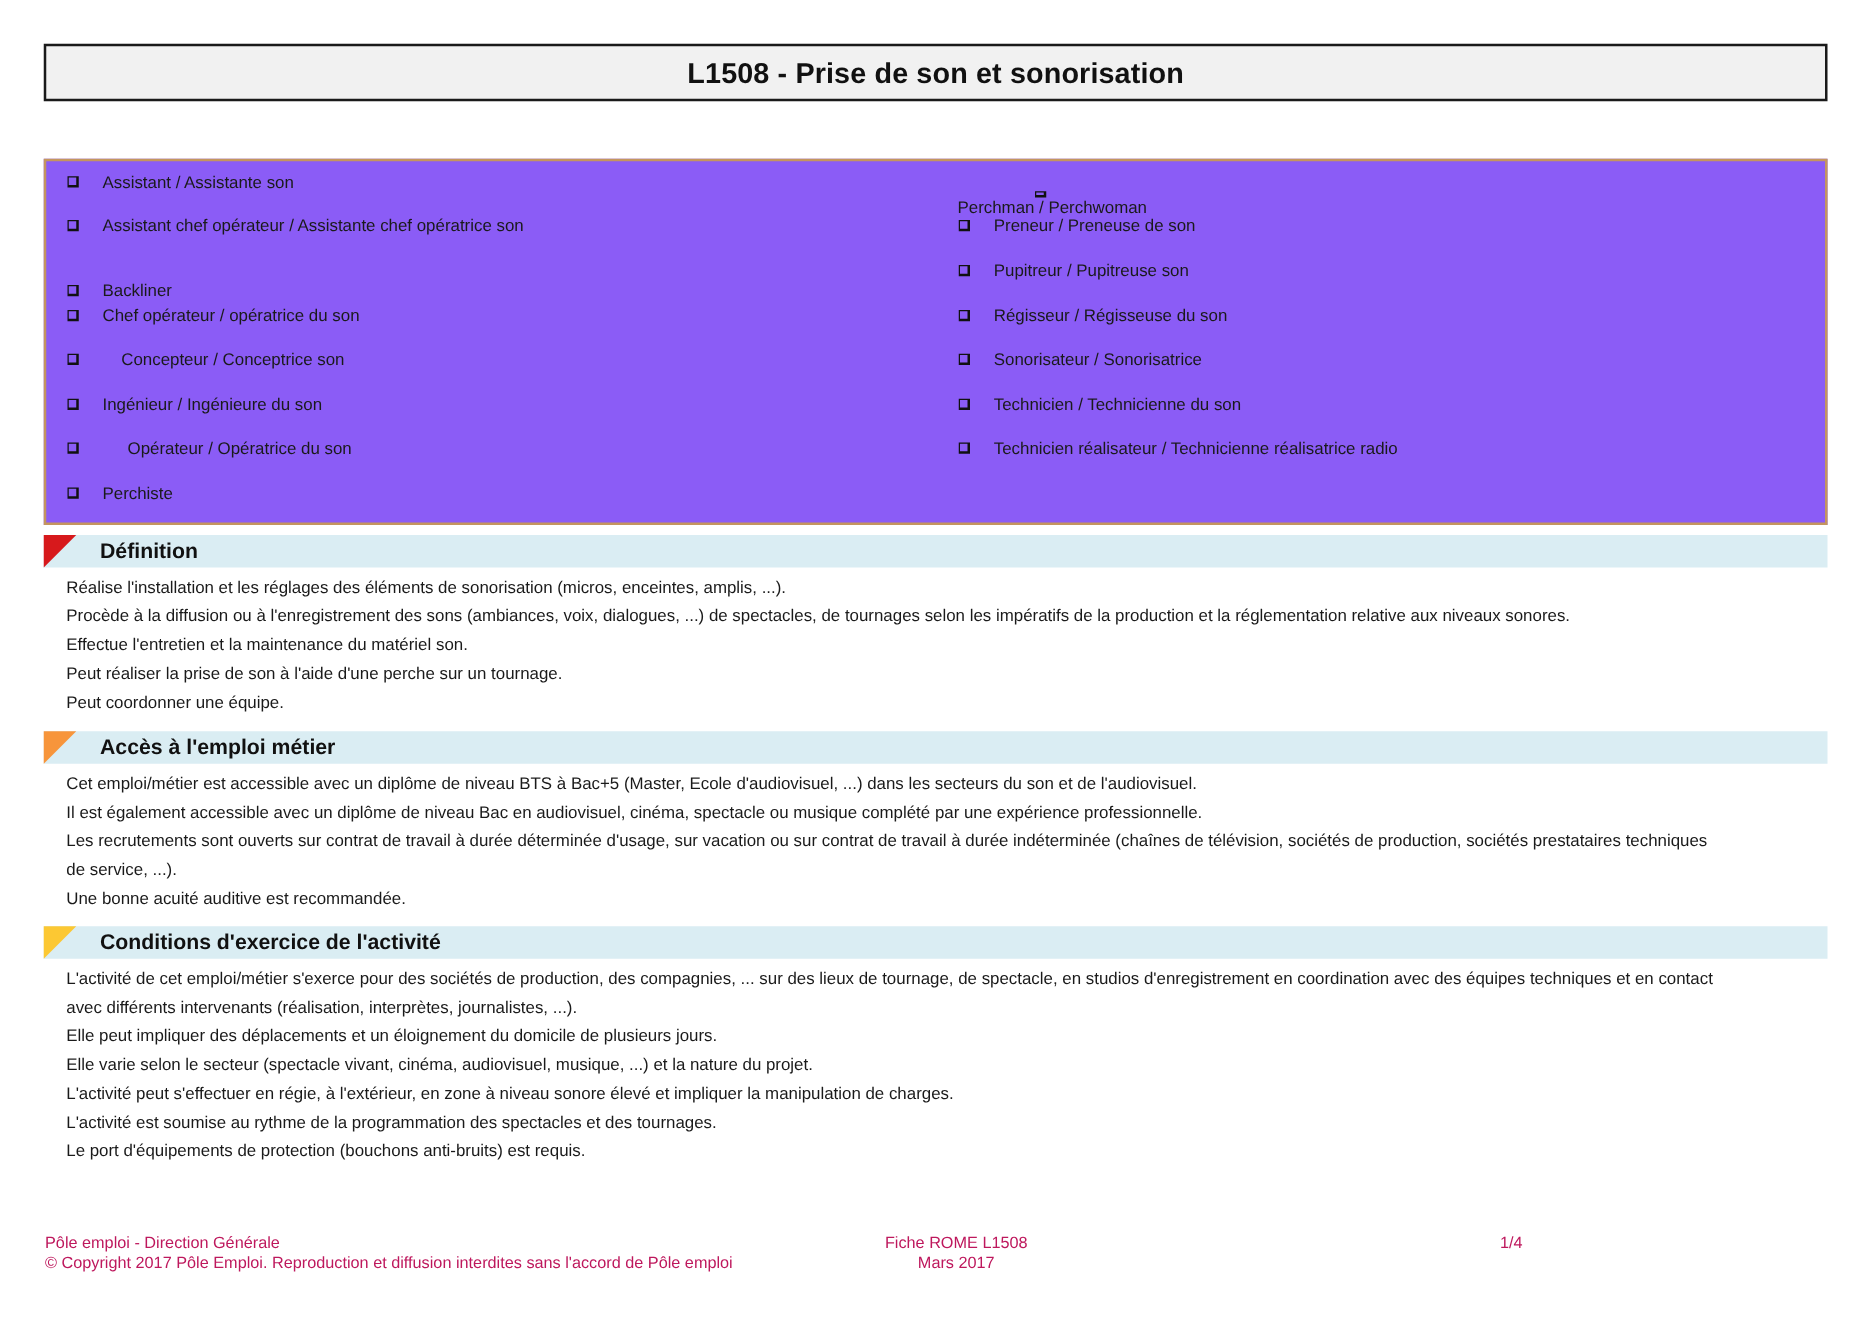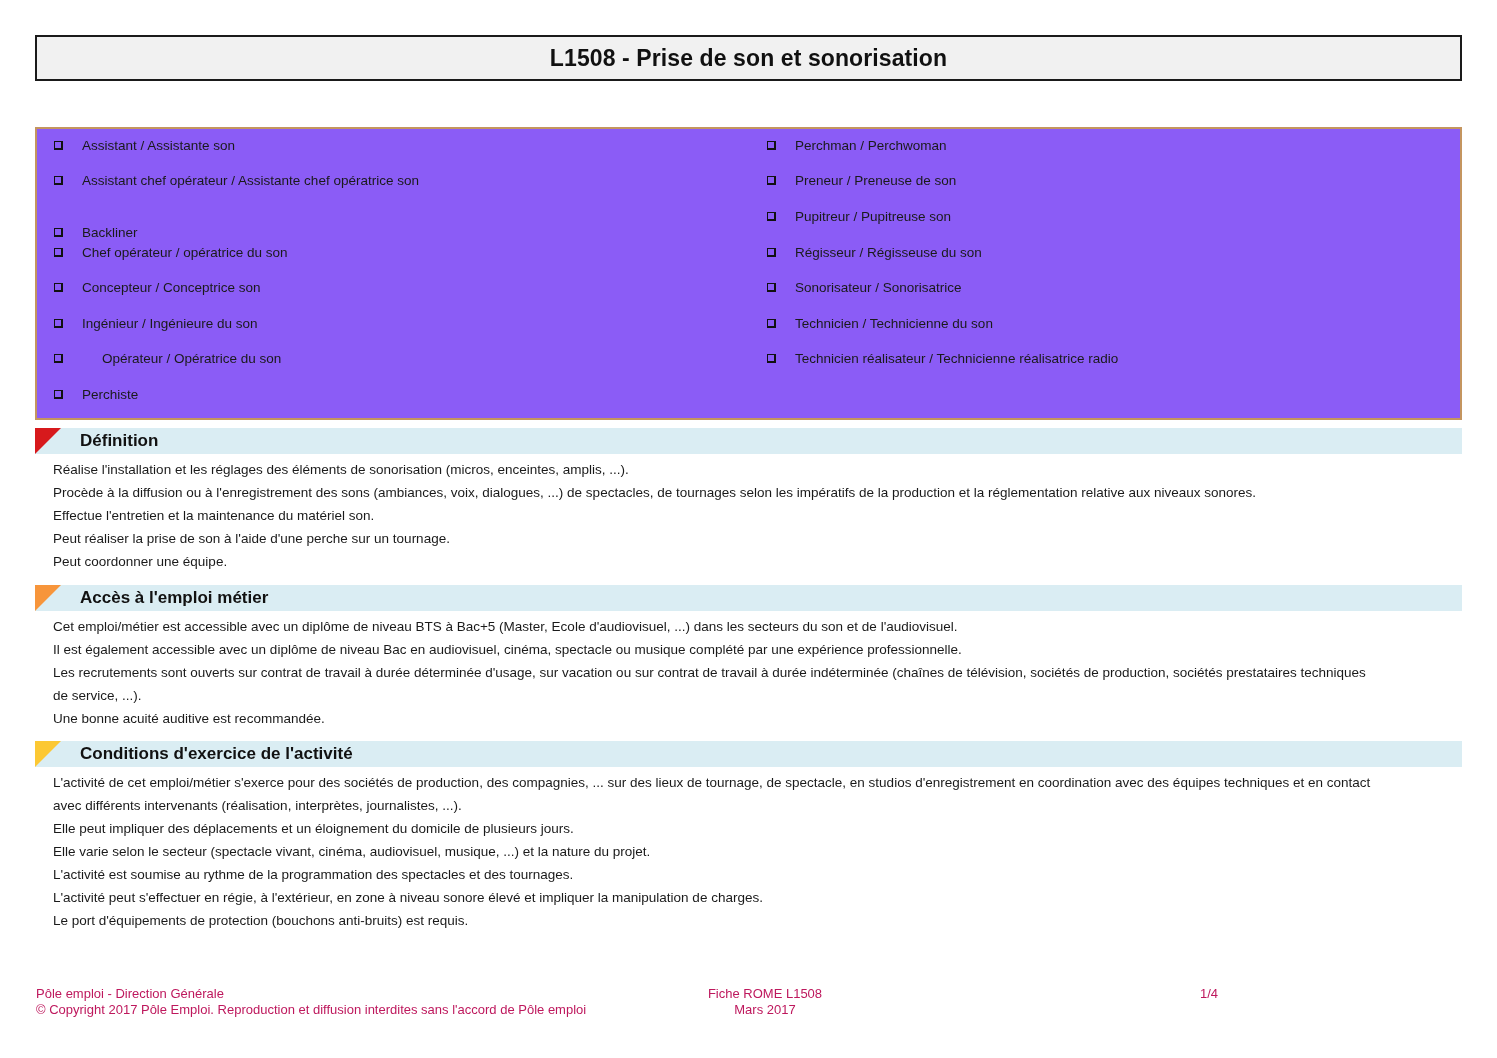--- a/index.html
+++ b/index.html
@@ -139,39 +139,39 @@
           <span>Assistant chef opérateur / Assistante chef opératrice son</span>
         </div>
       <div class="app-item" style="top:77px;margin-top:16px;">
           <span class="box"></span>
           <span>Backliner</span>
         </div>
       <div class="app-item" style="top:113px;">
           <span class="box"></span>
           <span>Chef opérateur / opératrice du son</span>
         </div>
-      <div class="app-item" style="top:148px;">
+      <div class="app-item" style="top:148px;gap:15px;">
           <span class="box"></span>
           <span>Concepteur / Conceptrice son</span>
         </div>
       <div class="app-item" style="top:184px;">
           <span class="box"></span>
           <span>Ingénieur / Ingénieure du son</span>
         </div>
       <div class="app-item" style="top:219px;gap:20px;">
           <span class="box"></span>
           <span>Opérateur / Opératrice du son</span>
         </div>
       <div class="app-item" style="top:255px;">
           <span class="box"></span>
           <span>Perchiste</span>
         </div>
     </div>
     <div class="app-col right">
-      <div class="app-item" style="top:6px;">
+      <div class="app-item" style="top:24px;flex-direction:column;">
           <span class="box"></span>
           <span>Perchman / Perchwoman</span>
         </div>
       <div class="app-item" style="top:41px;">
           <span class="box"></span>
           <span>Preneur / Preneuse de son</span>
         </div>
       <div class="app-item" style="top:77px;">
           <span class="box"></span>
           <span>Pupitreur / Pupitreuse son</span>
@@ -221,22 +221,22 @@
 
   <div class="section-header" style="top:741px;">
     <span class="tri" style="border-top-color:#fcc833;"></span>
     <span class="label">Conditions d'exercice de l'activité</span>
   </div>
   <div class="para-block" style="top:771px;">
     <p>L'activité de cet emploi/métier s'exerce pour des sociétés de production, des compagnies, ... sur des lieux de tournage, de spectacle, en studios d'enregistrement en coordination avec des équipes techniques et en contact</p>
     <p>avec différents intervenants (réalisation, interprètes, journalistes, ...).</p>
     <p>Elle peut impliquer des déplacements et un éloignement du domicile de plusieurs jours.</p>
     <p>Elle varie selon le secteur (spectacle vivant, cinéma, audiovisuel, musique, ...) et la nature du projet.</p>
+    <p>L'activité peut s'effectuer en régie, à l'extérieur, en zone à niveau sonore élevé et impliquer la manipulation de charges.</p>
     <p>L'activité est soumise au rythme de la programmation des spectacles et des tournages.</p>
-    <p>L'activité peut s'effectuer en régie, à l'extérieur, en zone à niveau sonore élevé et impliquer la manipulation de charges.</p>
     <p>Le port d'équipements de protection (bouchons anti-bruits) est requis.</p>
   </div>
 
   <div class="footer left">
     <div>Pôle emploi - Direction Générale</div>
     <div>© Copyright 2017 Pôle Emploi. Reproduction et diffusion interdites sans l'accord de Pôle emploi</div>
   </div>
   <div class="footer center">
     <div>Fiche ROME L1508</div>
     <div>Mars 2017</div>

